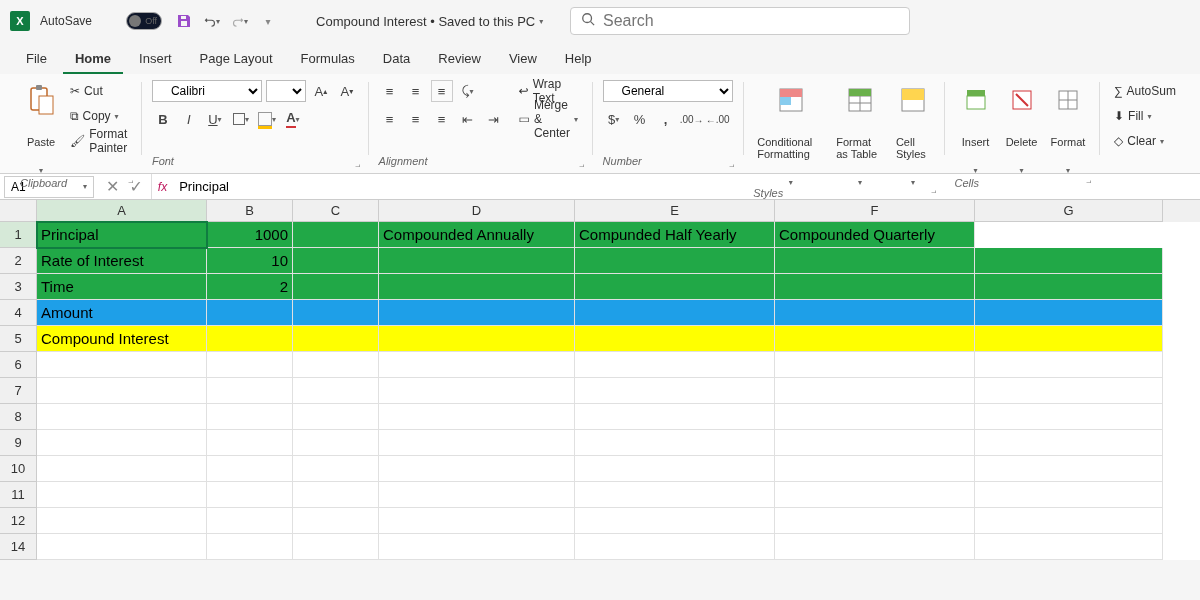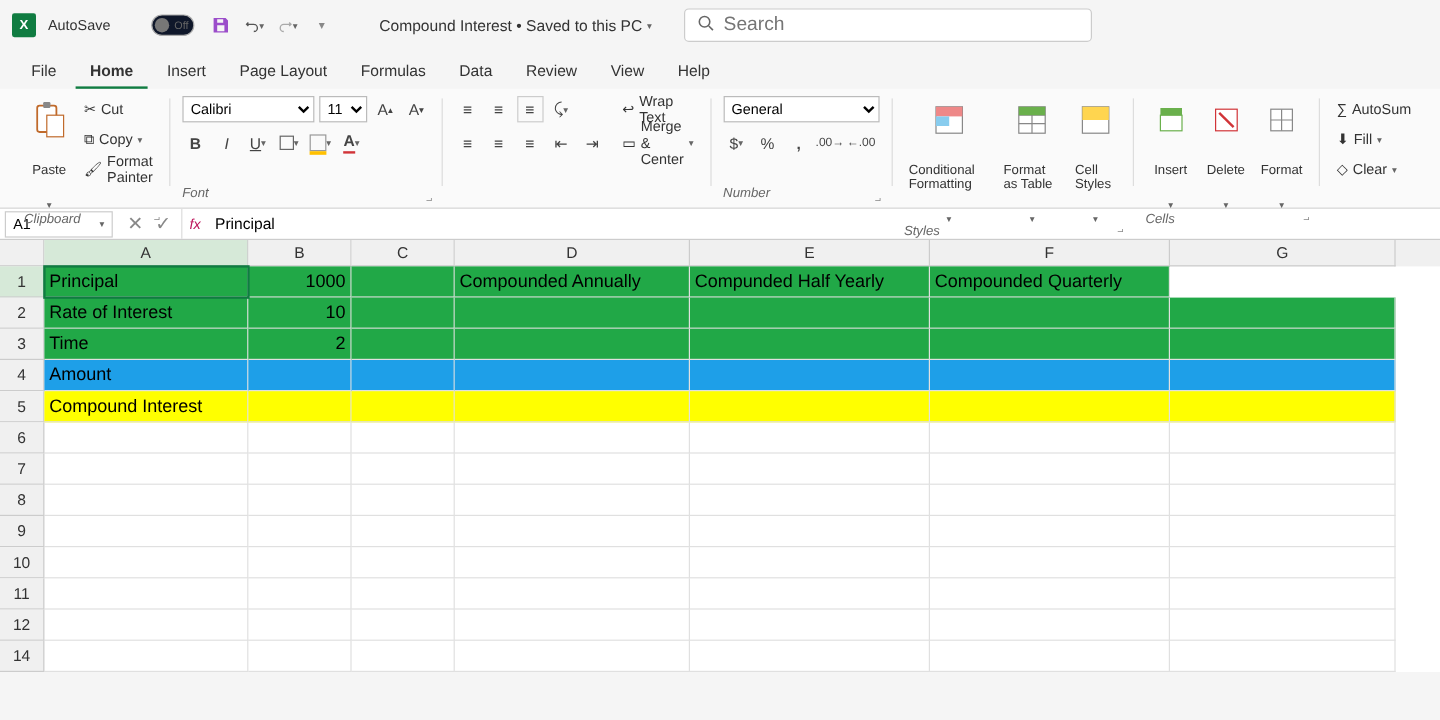--- a/index.html
+++ b/index.html
@@ -30,21 +30,21 @@
 .group-body { flex: 1; display: flex; align-items: flex-start; gap: 4px; }
 .group-label { text-align: left; font-size: 11px; color: #666; height: 18px; position: relative; font-style: italic; }
 .group-label::after { content: "⌐"; position: absolute; right: -2px; bottom: 1px; font-size: 9px; color: #888; transform: rotate(180deg); }
 .vsep { width: 1px; background: #ddd; margin: 4px 0 18px 0; }
 .big-btn { display: flex; flex-direction: column; align-items: center; justify-content: center; gap: 18px; padding: 2px 4px; cursor: pointer; font-size: 11px; color: #333; min-width: 42px; }
 .big-btn .ic { font-size: 24px; height: 36px; display: flex; align-items: center; }
 .col { display: flex; flex-direction: column; gap: 3px; }
 .row { display: flex; align-items: center; gap: 4px; }
 .small-btn { height: 22px; display: flex; align-items: center; gap: 4px; padding: 0 4px; font-size: 12px; color: #333; cursor: pointer; }
 .caret { font-size: 8px; color: #666; }
-select.ribbon-sel { height: 22px; font-size: 12px; border: 1px solid #bbb; background: #fff; padding: 0 2px; }
+select.ribbon-sel { height: 22px; font-size: 12px; border: 1px solid #bbb; background: #fff; padding: 0 14px; }
 .font-name { width: 110px; }
 .font-size { width: 40px; }
 .icon-btn { width: 22px; height: 22px; display: flex; align-items: center; justify-content: center; cursor: pointer; border: 1px solid transparent; font-size: 13px; color: #444; }
 .icon-btn.bordered { border: 1px solid #ccc; }
 .underline-a { border-bottom: 2px solid #d13438; padding-bottom: 1px; font-weight: bold; }
 .fill-sq { width: 14px; height: 14px; border: 1px solid #999; position: relative; }
 .fill-sq::after { content: ""; position: absolute; bottom: -4px; left: -1px; right: -1px; height: 3px; background: #ffc000; }
 
 
 .formulabar { height: 26px; background: #fff; border-bottom: 1px solid #ccc; display: flex; align-items: center; }
@@ -227,20 +227,21 @@
             <span>↩</span>
             <span>Wrap Text</span>
           </div>
         <div class="small-btn">
             <span>▭</span>
             <span>Merge &amp; Center</span>
             <span class="caret">▾</span>
           </div>
       </div>
     </div>
+    <div class="group-label">Alignment</div>
   </div>
   <div class="vsep"></div>
 
   <div class="group">
     <div class="group-body col" style="gap:6px">
       <select class="ribbon-sel" style="width:130px"><option>General</option></select>
       <div class="row">
         <div class="icon-btn">$<span class="caret">▾</span></div>
         <div class="icon-btn">%</div>
         <div class="icon-btn">

